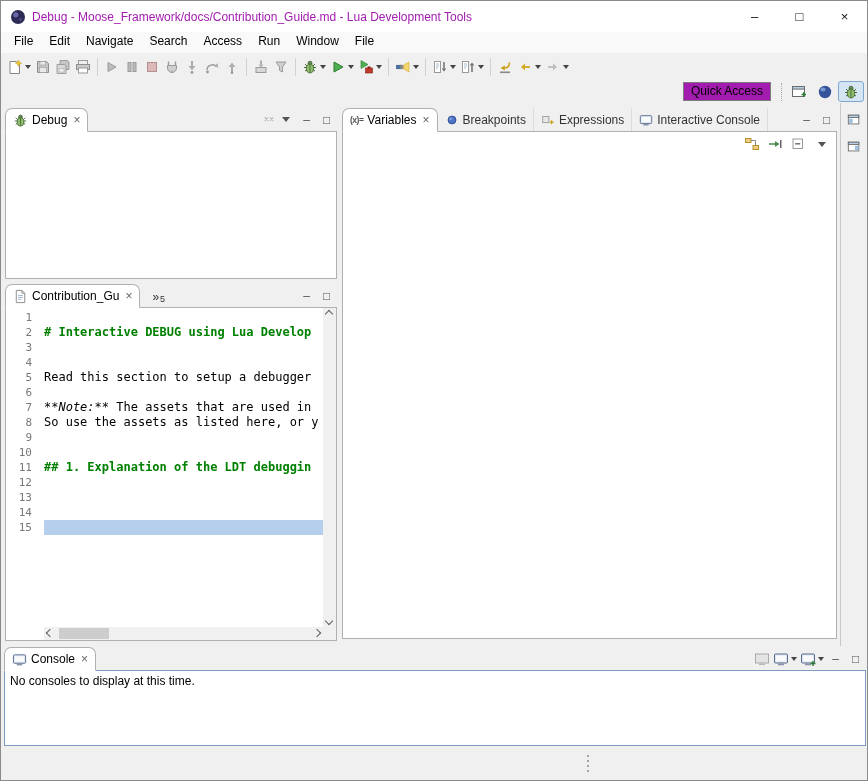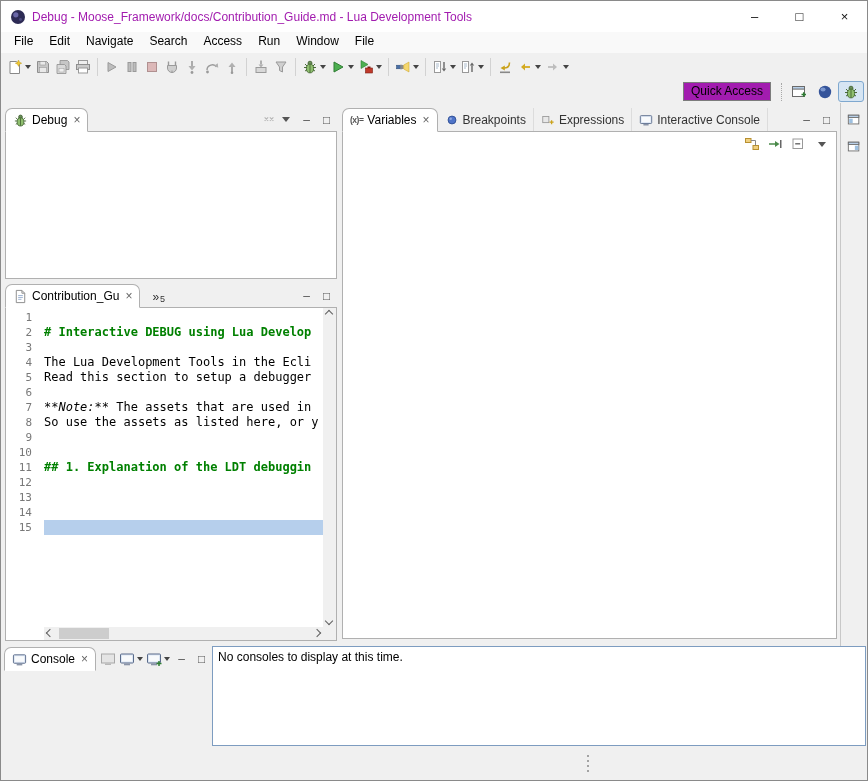--- a/index.html
+++ b/index.html
@@ -71,21 +71,21 @@
   .hs-left{position:absolute;left:3px;top:3px}
   .hs-right{position:absolute;right:3px;top:3px}
   .hthumb{position:absolute;left:15px;top:1px;height:11px;width:50px;background:#cdcdcd}
 
   .vars-toolbar{height:24px;display:flex;align-items:center;justify-content:flex-end;gap:7px;padding-right:5px;background:#fff}
   .vicon{display:flex;align-items:center}
 
   .right-strip{position:absolute;right:0;top:0;width:27px;height:100%;border-left:1px solid #c8c8c8;display:flex;flex-direction:column;align-items:center;padding-top:8px;gap:9px;background:#f0f0f0}
   .rs-btn{width:20px;height:18px;display:flex;align-items:center;justify-content:center}
 
-  .console-panel{position:absolute;left:3px;top:645px;width:862px;height:100px;display:flex;}
+  .console-panel{position:absolute;left:3px;top:645px;width:862px;height:100px;display:flex;flex-direction:column}
   .console-body{flex:1;background:#fff;border:1px solid #7d9cc0;padding:3px 5px}
 
   .statusbar{position:absolute;left:0;top:745px;width:100%;height:36px}
   .grip{position:absolute;left:586px;top:9px;display:flex;flex-direction:column;gap:3px}
   .grip i{width:2px;height:2px;background:#8a8a8a;border-radius:50%}
 
   .varicon{font-size:8.5px;font-weight:bold;color:#555;letter-spacing:-0.5px}
 </style>
 </head>
 <body>
@@ -436,21 +436,20 @@
               <div class="ed-line">
                 <span class="ed-num">2</span>
                 <span class="ed-text"><span class="seg-h"># Interactive DEBUG using Lua Develop</span></span>
               </div>
               <div class="ed-line">
                 <span class="ed-num">3</span>
                 <span class="ed-text"></span>
               </div>
               <div class="ed-line">
                 <span class="ed-num">4</span>
-                <span class="ed-text"><span>The Lua Development Tools in the Ecli</span></span>
               </div>
               <div class="ed-line">
                 <span class="ed-num">5</span>
                 <span class="ed-text"><span>Read this section to setup a debugger</span></span>
               </div>
               <div class="ed-line">
                 <span class="ed-num">6</span>
                 <span class="ed-text"></span>
               </div>
               <div class="ed-line">

